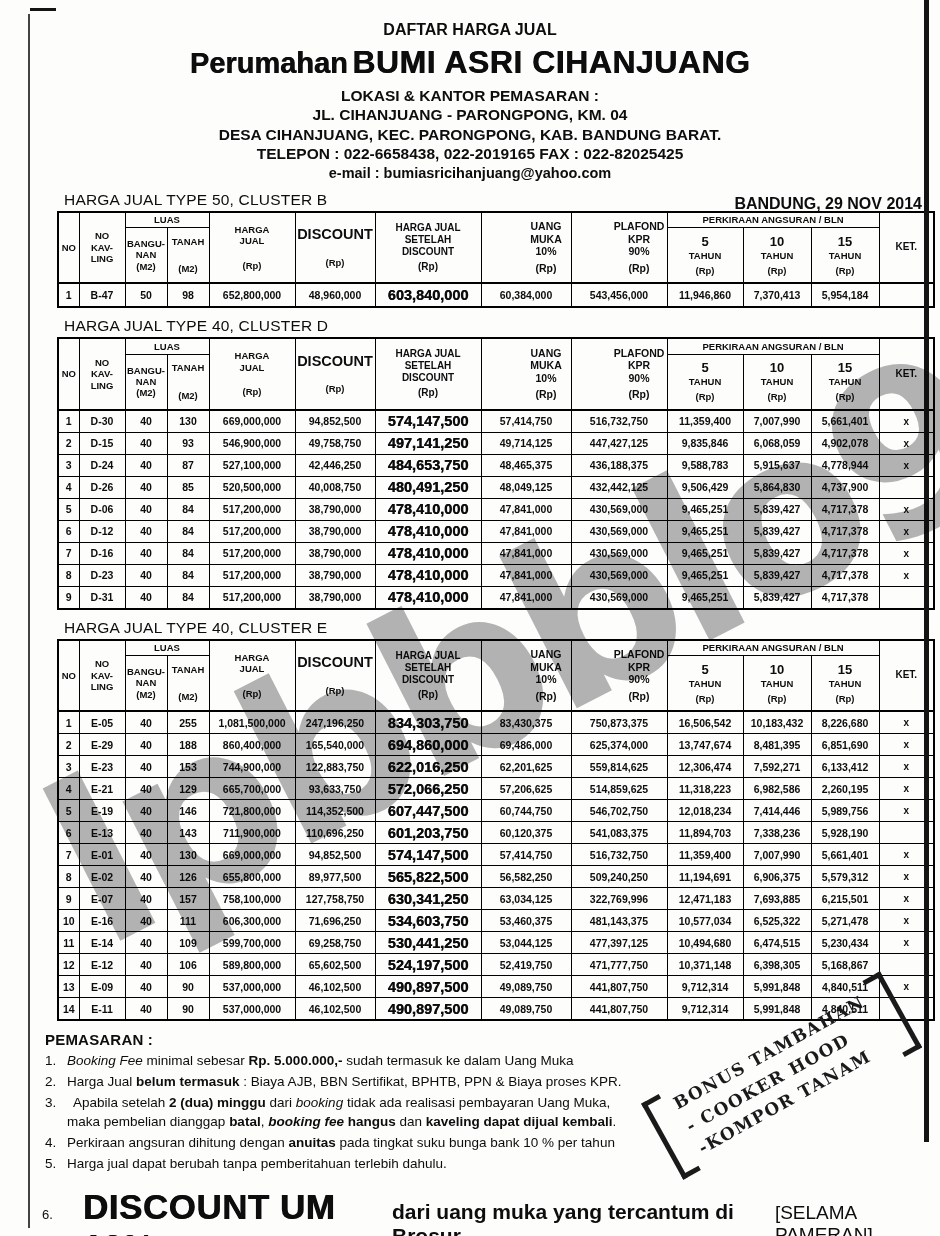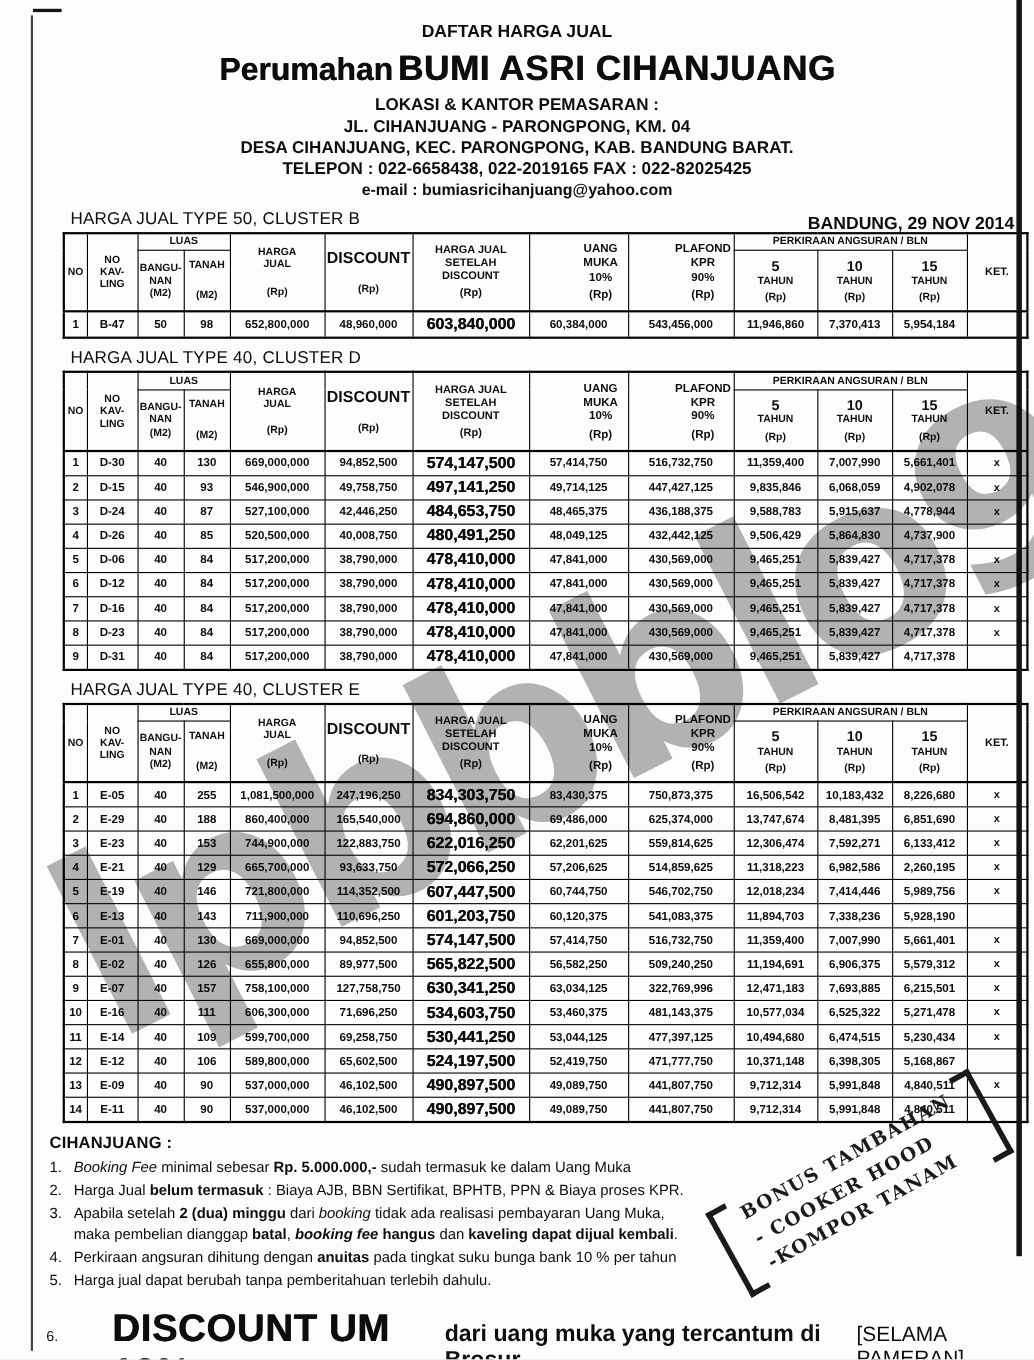--- a/index.html
+++ b/index.html
@@ -8,21 +8,21 @@
   
   .edge{position:absolute;background:#141414;}
   .edge-left{left:28px;top:14px;width:2px;height:1214px;opacity:.8;}
   .edge-right{left:924px;top:0;width:5px;height:1142px;}
   .edge-top-tick{left:30px;top:8px;width:26px;height:3px;}
 
   
   .header{padding-top:20px;text-align:center;line-height:1.25;}
   .doc-label{font-size:16px;font-weight:bold;}
   .title{margin:2px 0 4px 0;font-weight:bold;}
-  .heavy{text-shadow:.6px 0 0 currentColor;padding-left:19px;}
+  .heavy{text-shadow:.6px 0 0 currentColor;}
   .title-prefix{font-size:29px;}
   .title-main{font-size:32px;letter-spacing:.5px;}
   .hline{font-size:15.5px;font-weight:bold;}
   .hline.email{font-size:14.5px;}
 
   
   .sec-head{display:flex;justify-content:space-between;align-items:flex-end;
             margin:9px 10px 2px 64px;}
   .sec-title{font-size:15.5px;font-weight:normal;letter-spacing:.2px;}
   .date-label{font-size:16px;font-weight:bold;margin-right:8px;transform:translateY(4px);}
@@ -50,21 +50,21 @@
   tbody td{font-size:10.5px;font-weight:bold;text-align:center;height:21px;}
   td.c-hsd{font-size:14.5px;text-shadow:.4px 0 0 currentColor;}
   td.c-ket{font-size:10px;}
   .t50 tbody td{height:22px;}
 
   
   .ket-block{margin:10px 0 0 45px;width:700px;}
   .ket-heading{font-size:15px;font-weight:bold;margin-bottom:4px;letter-spacing:.2px;}
   .note{display:flex;font-size:13.5px;line-height:1.4;margin-bottom:2px;}
   .note-num{width:22px;flex:none;}
-  .note-body{white-space:pre-line;}
+  .note-body{white-space:pre-line;text-align:center;}
   .note-body .b{font-weight:bold;}
   .note-body .i{font-style:italic;}
 
   
   .disc-row{display:flex;align-items:baseline;gap:10px;margin:14px 0 0 42px;}
   .disc-num{font-size:13px;}
   .disc-big{font-size:35px;font-weight:bold;letter-spacing:.5px;margin-left:20px;}
   .disc-mid{font-size:21px;font-weight:bold;}
   .disc-br{font-size:19px;font-weight:normal;}
 
@@ -757,21 +757,21 @@
             <td class="c-a5">9,712,314</td>
             <td class="c-a10">5,991,848</td>
             <td class="c-a15">4,840,511</td>
             <td class="c-ket"></td>
           </tr>
         </tbody>
     </table>
   </div>
 
   <div class="ket-block">
-    <div class="ket-heading">CIHANJUANG :</div>
+    <div class="ket-heading">PEMASARAN :</div>
     <div class="notes">
         <div class="note">
           <span class="note-num">1.</span>
           <span class="note-body"><span class="i">Booking Fee </span><span>minimal sebesar </span><span class="b">Rp. 5.000.000,-</span><span> sudah termasuk ke dalam Uang Muka</span></span>
         </div>
         <div class="note">
           <span class="note-num">2.</span>
           <span class="note-body"><span>Harga Jual </span><span class="b">belum termasuk</span><span> : Biaya AJB, BBN Sertifikat, BPHTB, PPN &amp; Biaya proses KPR.</span></span>
         </div>
         <div class="note">

